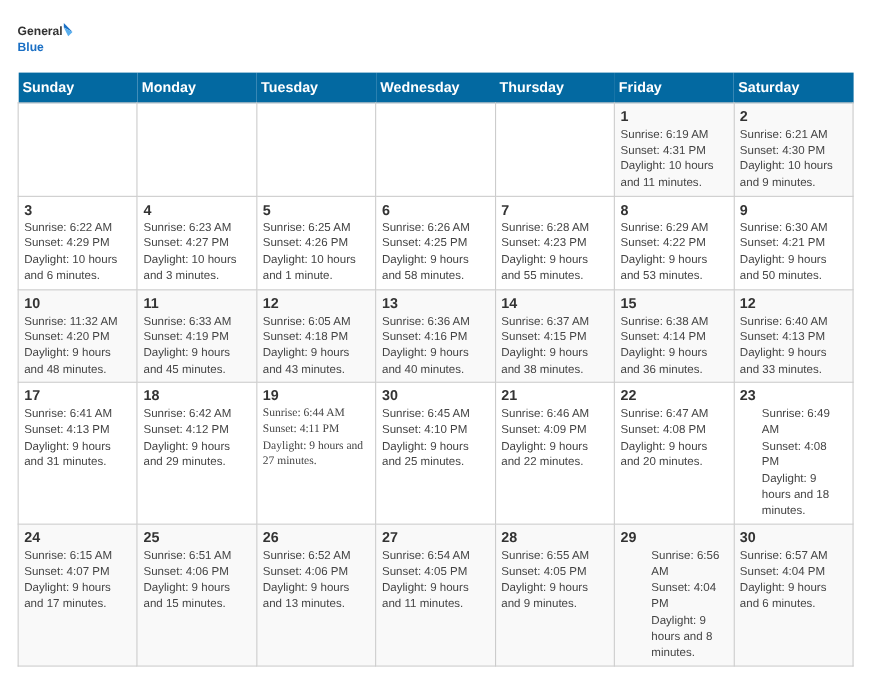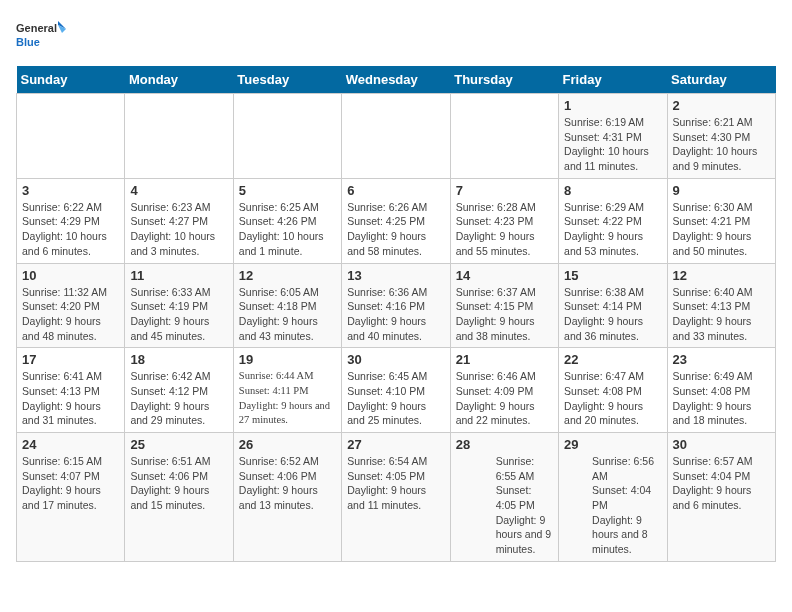--- a/index.html
+++ b/index.html
@@ -245,21 +245,21 @@
 Daylight: 9 hours and 22 minutes.</div>
         </td>
         <td>
           <div class="day-number">22</div>
           <div class="day-info" style="white-space: pre-line;">Sunrise: 6:47 AM
 Sunset: 4:08 PM
 Daylight: 9 hours and 20 minutes.</div>
         </td>
         <td>
           <div class="day-number">23</div>
-          <div class="day-info" style="white-space: pre-line;">Sunrise: 6:49 AM
+          <div class="day-info" style="white-space: pre-line; margin-left: 20px;">Sunrise: 6:49 AM
 Sunset: 4:08 PM
 Daylight: 9 hours and 18 minutes.</div>
         </td>
       </tr>
       <tr>
         <td>
           <div class="day-number">24</div>
           <div class="day-info" style="white-space: pre-line;">Sunrise: 6:15 AM
 Sunset: 4:07 PM
 Daylight: 9 hours and 17 minutes.</div>
@@ -277,21 +277,21 @@
 Daylight: 9 hours and 13 minutes.</div>
         </td>
         <td>
           <div class="day-number">27</div>
           <div class="day-info" style="white-space: pre-line;">Sunrise: 6:54 AM
 Sunset: 4:05 PM
 Daylight: 9 hours and 11 minutes.</div>
         </td>
         <td>
           <div class="day-number">28</div>
-          <div class="day-info" style="white-space: pre-line; margin-left: 40px;">Sunrise: 6:55 AM
+          <div class="day-info" style="white-space: pre-line;">Sunrise: 6:55 AM
 Sunset: 4:05 PM
 Daylight: 9 hours and 9 minutes.</div>
         </td>
         <td>
           <div class="day-number">29</div>
           <div class="day-info" style="white-space: pre-line; margin-left: 28px;">Sunrise: 6:56 AM
 Sunset: 4:04 PM
 Daylight: 9 hours and 8 minutes.</div>
         </td>
         <td>

